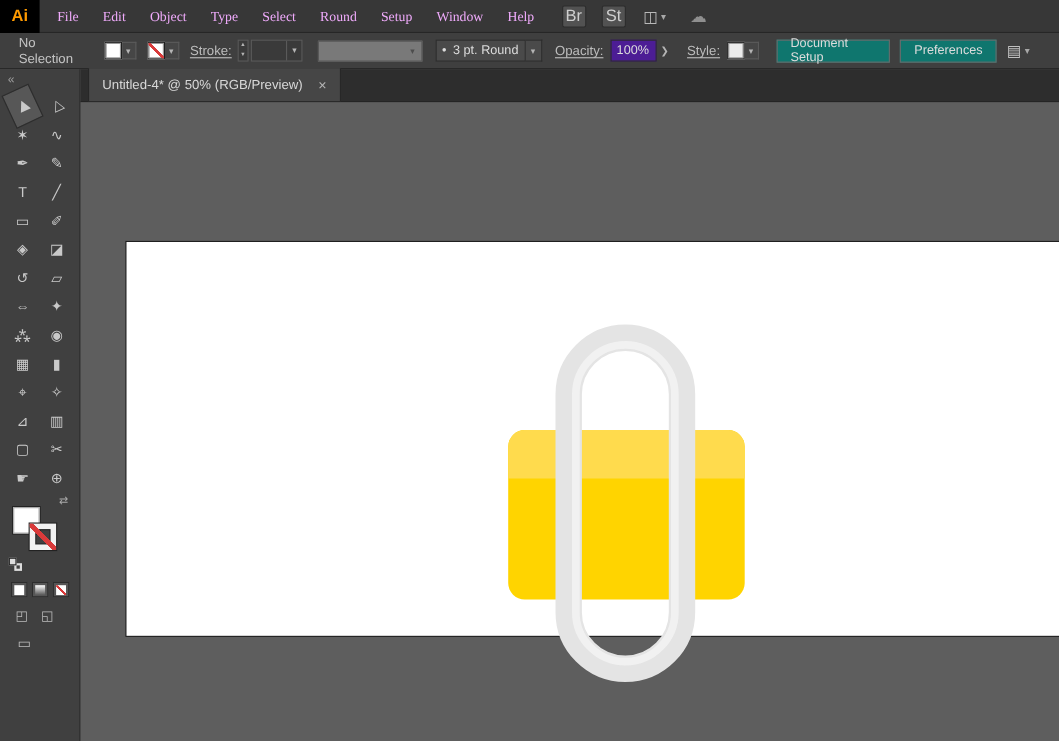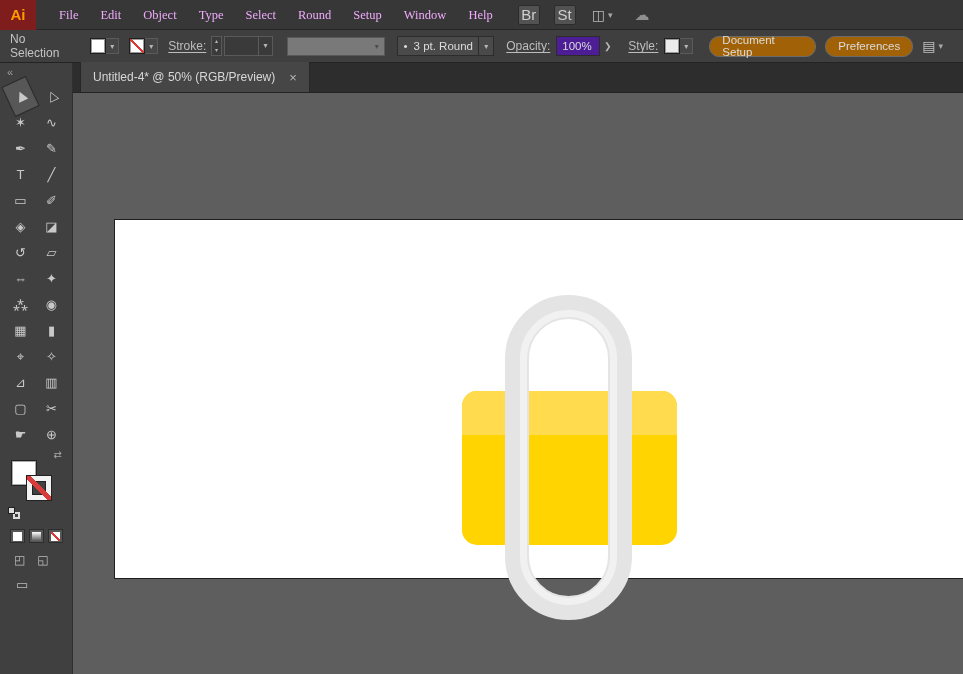--- a/index.html
+++ b/index.html
@@ -11,42 +11,42 @@
     -webkit-font-smoothing: antialiased;
   }
 
   
   #menubar {
     position: absolute; top: 0; left: 0; right: 0; height: 30px;
     background: #373737; border-bottom: 1px solid #262626;
     display: flex; align-items: center;
   }
   #ai-logo {
-    width: 36px; height: 30px; background: #7f1d1d;
+    width: 36px; height: 30px; background: #000000;
     color: #ff9a00; font-weight: bold; font-size: 15px;
     display: flex; align-items: center; justify-content: center;
-    margin-right: 12px;
+    margin-right: 5px;
   }
   .menu-item { padding: 9px 11px; font-size: 12.5px; color: #f0abfc; line-height: 30px; font-family: Liberation Serif, serif; }
   .mini-app-btn {
     width: 22px; height: 20px; margin-left: 14px;
     background: #525252; border: 1px solid #2c2c2c; border-radius: 2px;
     font-size: 15px; color: #cfcfcf; display: flex; align-items: center; justify-content: center;
   }
   .menu-icon-combo { display: flex; align-items: center; margin-left: 16px; color: #b9b9b9; }
   .menu-icon-combo .glyph { font-size: 14px; }
   .caret { font-size: 9px; color: #a8a8a8; margin-left: 3px; }
   #cloud-icon { margin-left: 22px; font-size: 15px; color: #8f8f8f; }
 
   
   #controlbar {
     position: absolute; top: 30px; left: 0; right: 0; height: 33px;
     background: #3f3f3f; border-bottom: 1px solid #232323;
     display: flex; align-items: center; font-size: 12px; color: #bdbdbd;
-    padding: 0 10px;
+    padding: 0 17px;
   }
   .link { text-decoration: underline; text-underline-offset: 2px; text-align: right; }
   #selection-status { margin-right: 16px; color: #c4c4c4; }
   .swatch-combo { display: flex; align-items: center; margin-right: 10px; }
   .swatch {
     width: 16px; height: 16px; background: #fff;
     border: 1px solid #1f1f1f; box-shadow: inset 0 0 0 1px #9a9a9a;
     position: relative;
   }
   .red-slash { position: absolute; inset: 0;
@@ -72,21 +72,21 @@
     display: flex; align-items: center; justify-content: center; gap: 6px; color: #dcdcdc; font-size: 11.5px; }
   #brush-combo .cc { width: 15px; height: 20px; background: #4a4a4a; border: 1px solid #2c2c2c; border-left: none;
     text-align: center; line-height: 19px; font-size: 8px; color: #b5b5b5; }
   #opacity-field { width: 46px; height: 20px; background: #4c1d95; border: 1px solid #2c2c2c;
     color: #dcdcdc; font-size: 11.5px; display: flex; align-items: center; padding-left: 5px; margin: 0 1px 0 6px; }
   #opacity-flyout { width: 14px; font-size: 9px; color: #b5b5b5; text-align: center; margin-right: 14px; }
   #style-combo { margin-left: 6px; margin-right: 16px; }
   #style-combo .swatch { background: #ececec; }
   .bar-button {
     height: 21px; padding: 0 12px; margin-right: 9px;
-    border: 1px solid #6b6b6b; border-radius: 10px; background: #a16207;
+    border: 1px solid #6b6b6b; border-radius: 0; background: #0f766e;
     color: #dcdcdc; font-size: 11.5px; display: flex; align-items: center;
   }
   #panel-options { margin-left: auto; margin-right: 10px; display: flex; align-items: center; color: #c0c0c0; }
   #panel-options .glyph { font-size: 14px; }
 
   
   #tabbar {
     position: absolute; top: 63px; left: 73px; right: 0; height: 30px;
     background: #2d2d2d; border-bottom: 1px solid #242424;
     display: flex; align-items: flex-end;

